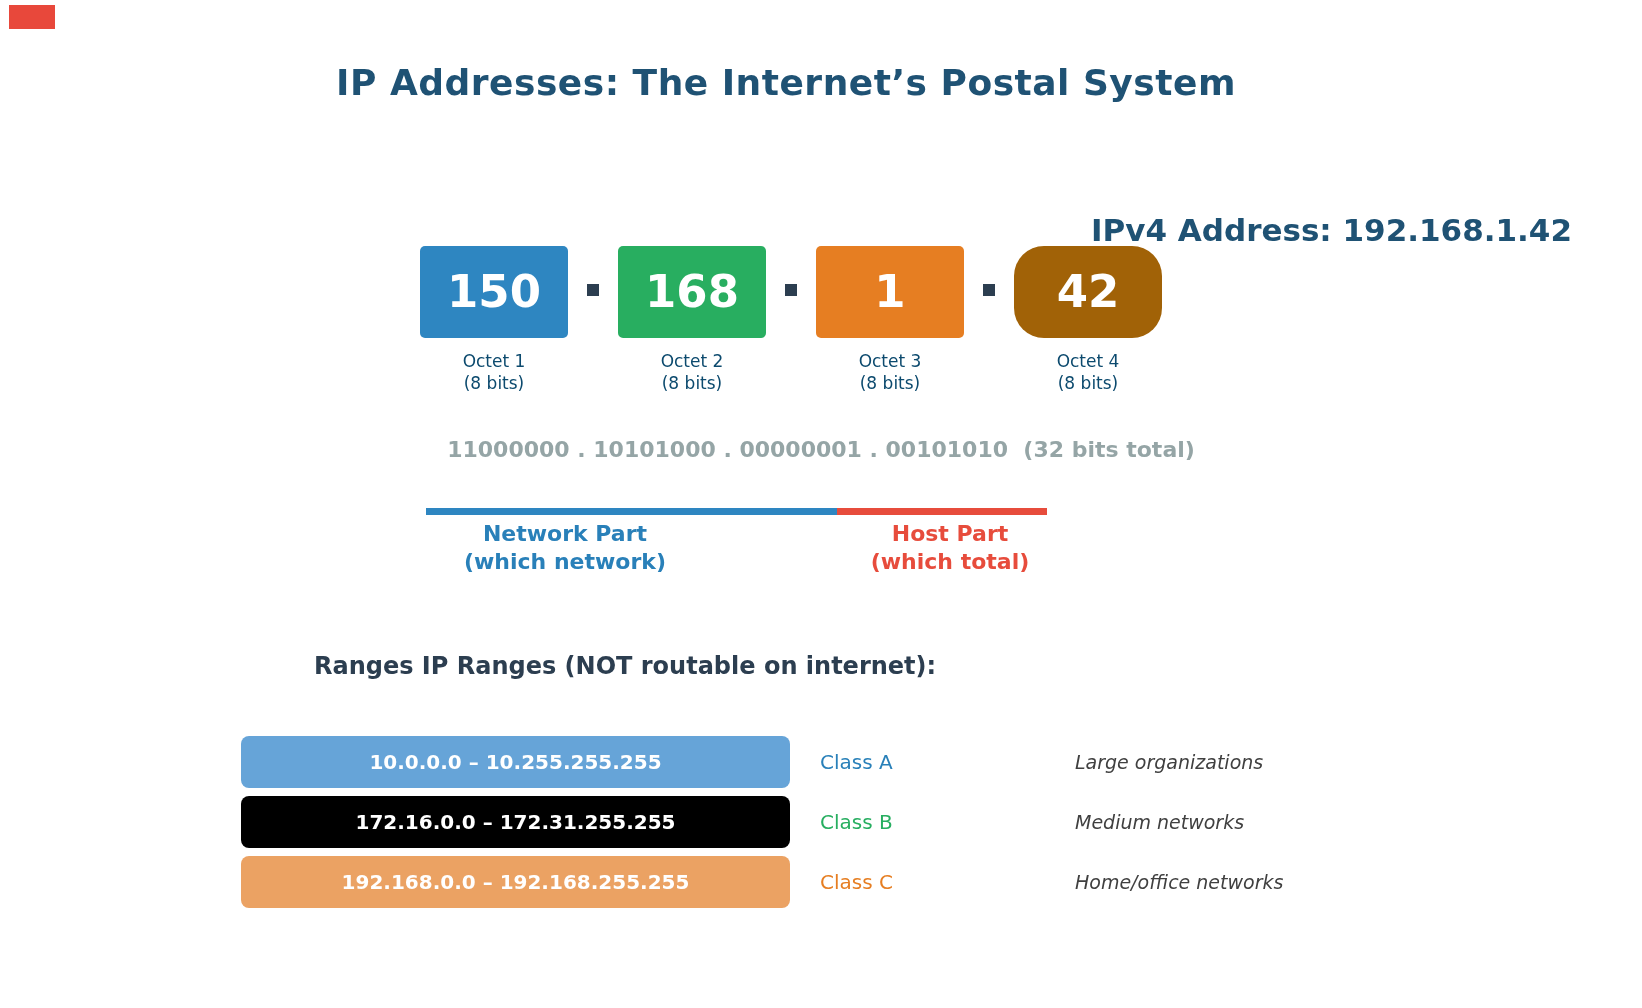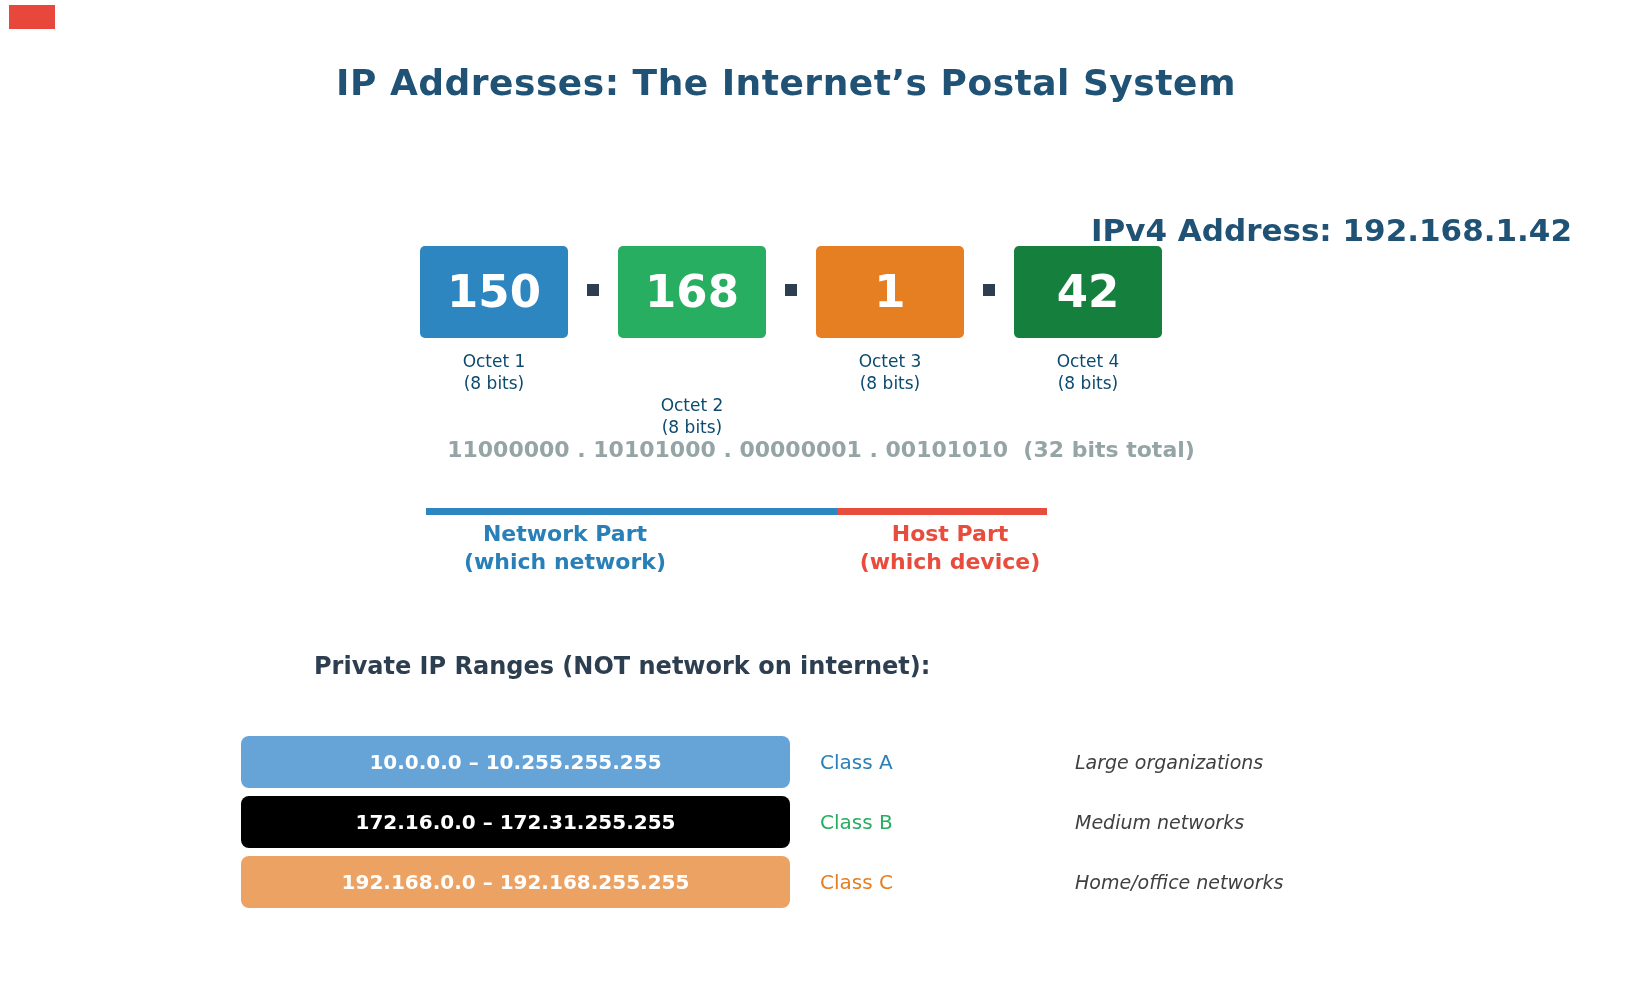--- a/index.html
+++ b/index.html
@@ -73,21 +73,21 @@
   .octet-label {
     position: absolute;
     top: 350px;
     width: 148px;
     text-align: center;
     font-size: 17px;
     line-height: 22px;
     color: #0c4a6e;
   }
   .lbl-1 { left: 420px; }
-  .lbl-2 { left: 618px; margin-top: 44px; }
+  .lbl-2 { left: 618px; }
   .lbl-3 { left: 816px; }
   .lbl-4 { left: 1014px; }
 
   .binary {
     position: absolute;
     left: 0; top: 437px;
     width: 1642px;
     text-align: center;
     font-size: 22px;
     font-weight: bold;
@@ -181,21 +181,21 @@
   </div>
   <div class="octet-dot dot-1"></div>
   <div class="octet-box box-2" style="background-color: rgb(40, 174, 96);">
     <span class="octet-num">168</span>
   </div>
   <div class="octet-dot dot-2"></div>
   <div class="octet-box box-3" style="background-color: rgb(230, 126, 34);">
     <span class="octet-num">1</span>
   </div>
   <div class="octet-dot dot-3"></div>
-  <div class="octet-box box-4" style="background-color: #15803d;">
+  <div class="octet-box box-4" style="background-color: #a16207; border-radius: 30px;">
     <span class="octet-num">42</span>
   </div>
 
   <div class="octet-label lbl-1">
     <div>Octet 1</div>
     <div>(8 bits)</div>
   </div>
   <div class="octet-label lbl-2">
     <div>Octet 2</div>
     <div>(8 bits)</div>
@@ -213,24 +213,24 @@
 
   <div class="divider-seg seg-network" style="background-color: rgb(46, 134, 193);"></div>
   <div class="divider-seg seg-host" style="background-color: rgb(231, 76, 60);"></div>
 
   <div class="part-label part-network" style="color: rgb(41, 128, 185);">
     <div>Network Part</div>
     <div>(which network)</div>
   </div>
   <div class="part-label part-host" style="color: rgb(231, 76, 60);">
     <div>Host Part</div>
-    <div>(which device)</div>
-  </div>
-
-  <h3 class="section-heading">Private IP Ranges (NOT network on internet):</h3>
+    <div>(which total)</div>
+  </div>
+
+  <h3 class="section-heading">Ranges IP Ranges (NOT routable on internet):</h3>
 
   <div class="row-1">
     <div class="range-bar" style="background-color: rgb(102, 164, 216);">10.0.0.0 – 10.255.255.255</div>
     <div class="class-label" style="color: rgb(41, 128, 185);">Class A</div>
     <div class="range-desc">Large organizations</div>
   </div>
   <div class="row-2">
     <div class="range-bar" style="background-color: #000000;">172.16.0.0 – 172.31.255.255</div>
     <div class="class-label" style="color: rgb(39, 174, 96);">Class B</div>
     <div class="range-desc">Medium networks</div>

